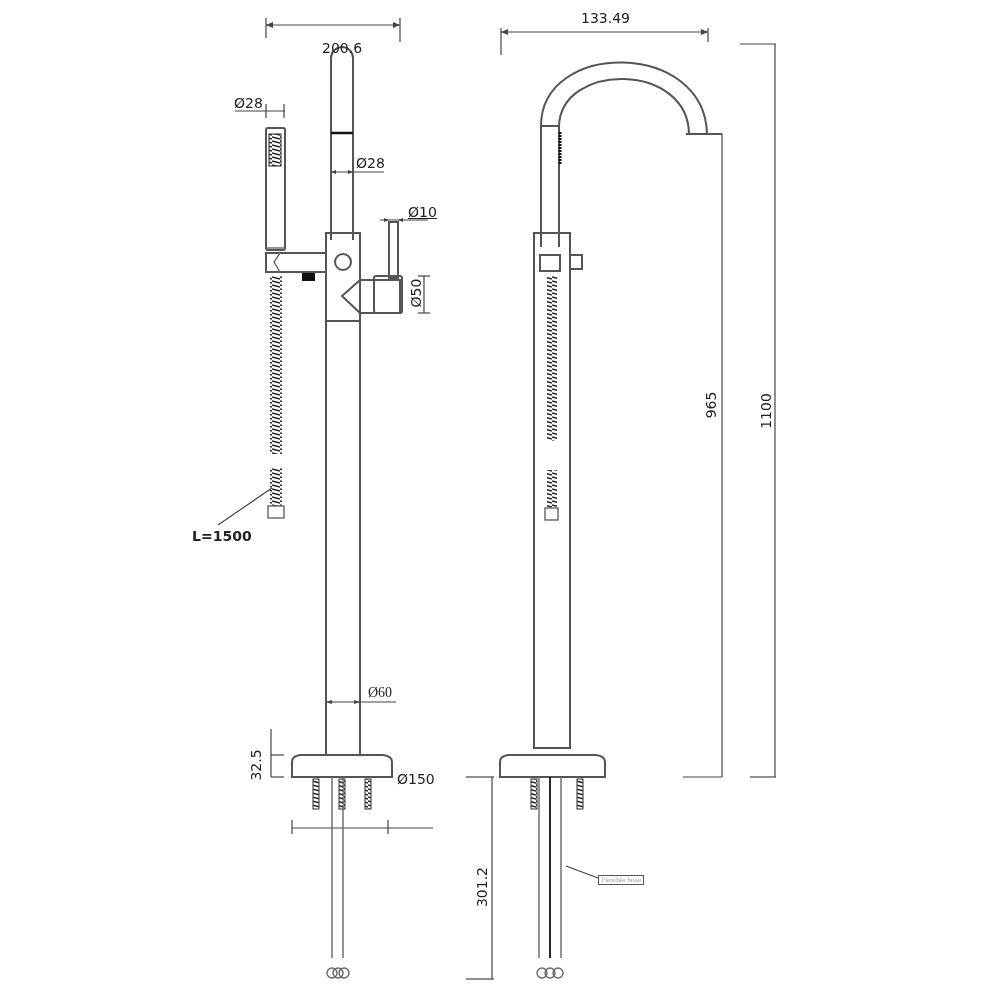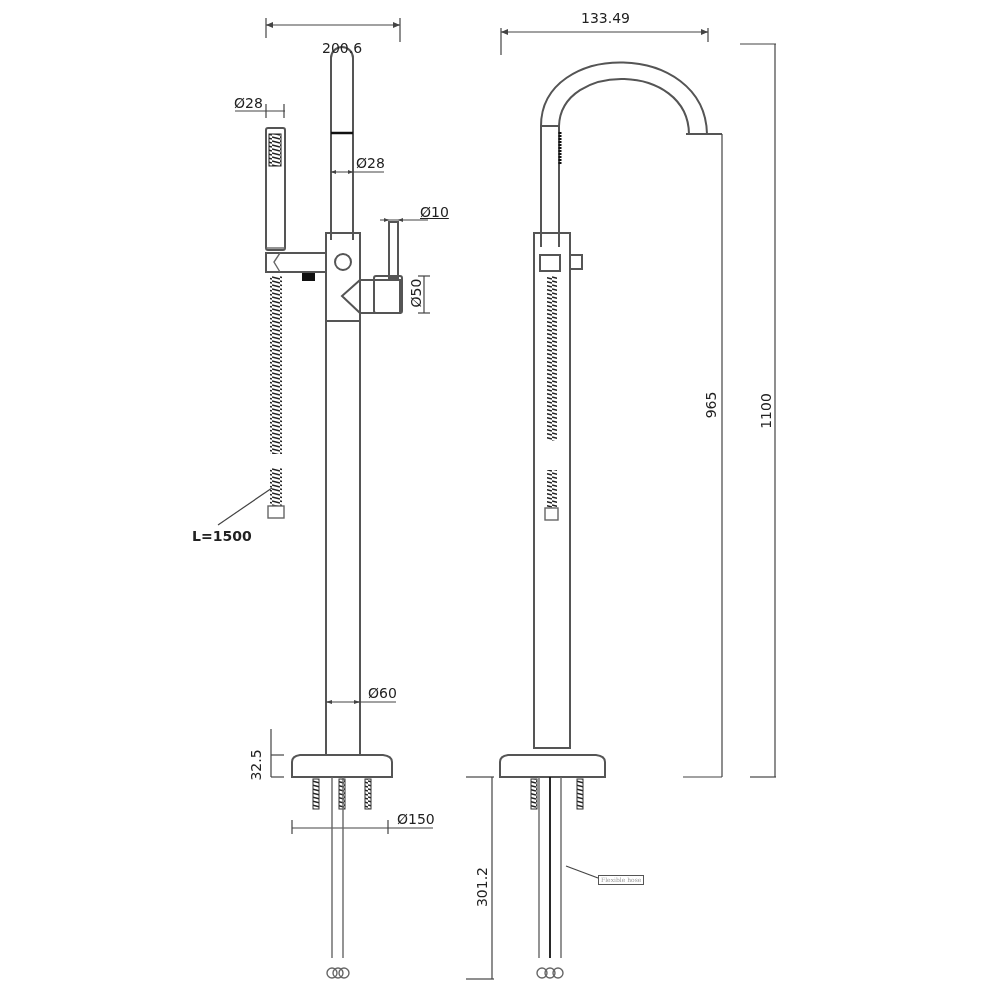--- a/index.html
+++ b/index.html
@@ -156,23 +156,23 @@
       <line class="dim" x1="740" y1="44" x2="776" y2="44"></line>
       <line class="dim" x1="775" y1="44" x2="775" y2="777"></line>
       <line class="dim" x1="750" y1="777" x2="776" y2="777"></line>
     </g>
   </g>
 </svg>
 
 <div class="lbl" style="left:322px; top:7px;margin-top:34px;">200.6</div>
 <div class="lbl" style="left:234px; top:96px;">Ø28</div>
 <div class="lbl" style="left:356px; top:156px;">Ø28</div>
-<div class="lbl" style="left:420px; top:205px;text-decoration:underline;">Ø10</div>
+<div class="lbl" style="left:408px; top:205px;text-decoration:underline;">Ø10</div>
 <div class="lbl vert" style="left:402px; top:286px;">Ø50</div>
 <div class="lbl" style="left:192px; top:529px;font-weight:bold;">L=1500</div>
-<div class="lbl" style="left:368px; top:686px;">Ø60</div>
+<div class="lbl" style="left:368px; top:686px;font-family:Liberation Serif, serif;">Ø60</div>
 <div class="lbl vert" style="left:240px; top:758px;">32.5</div>
-<div class="lbl" style="left:397px; top:812px;">Ø150</div>
+<div class="lbl" style="left:397px; top:772px;">Ø150</div>
 <div class="lbl" style="left:581px; top:11px;">133.49</div>
 <div class="lbl vert" style="left:698px; top:398px;">965</div>
 <div class="lbl vert" style="left:748px; top:404px;">1100</div>
 <div class="lbl vert" style="left:462px; top:880px;">301.2</div>
 <div class="tag" style="left:598px; top:875px;">Flexible hose</div>
 
 </body></html>

